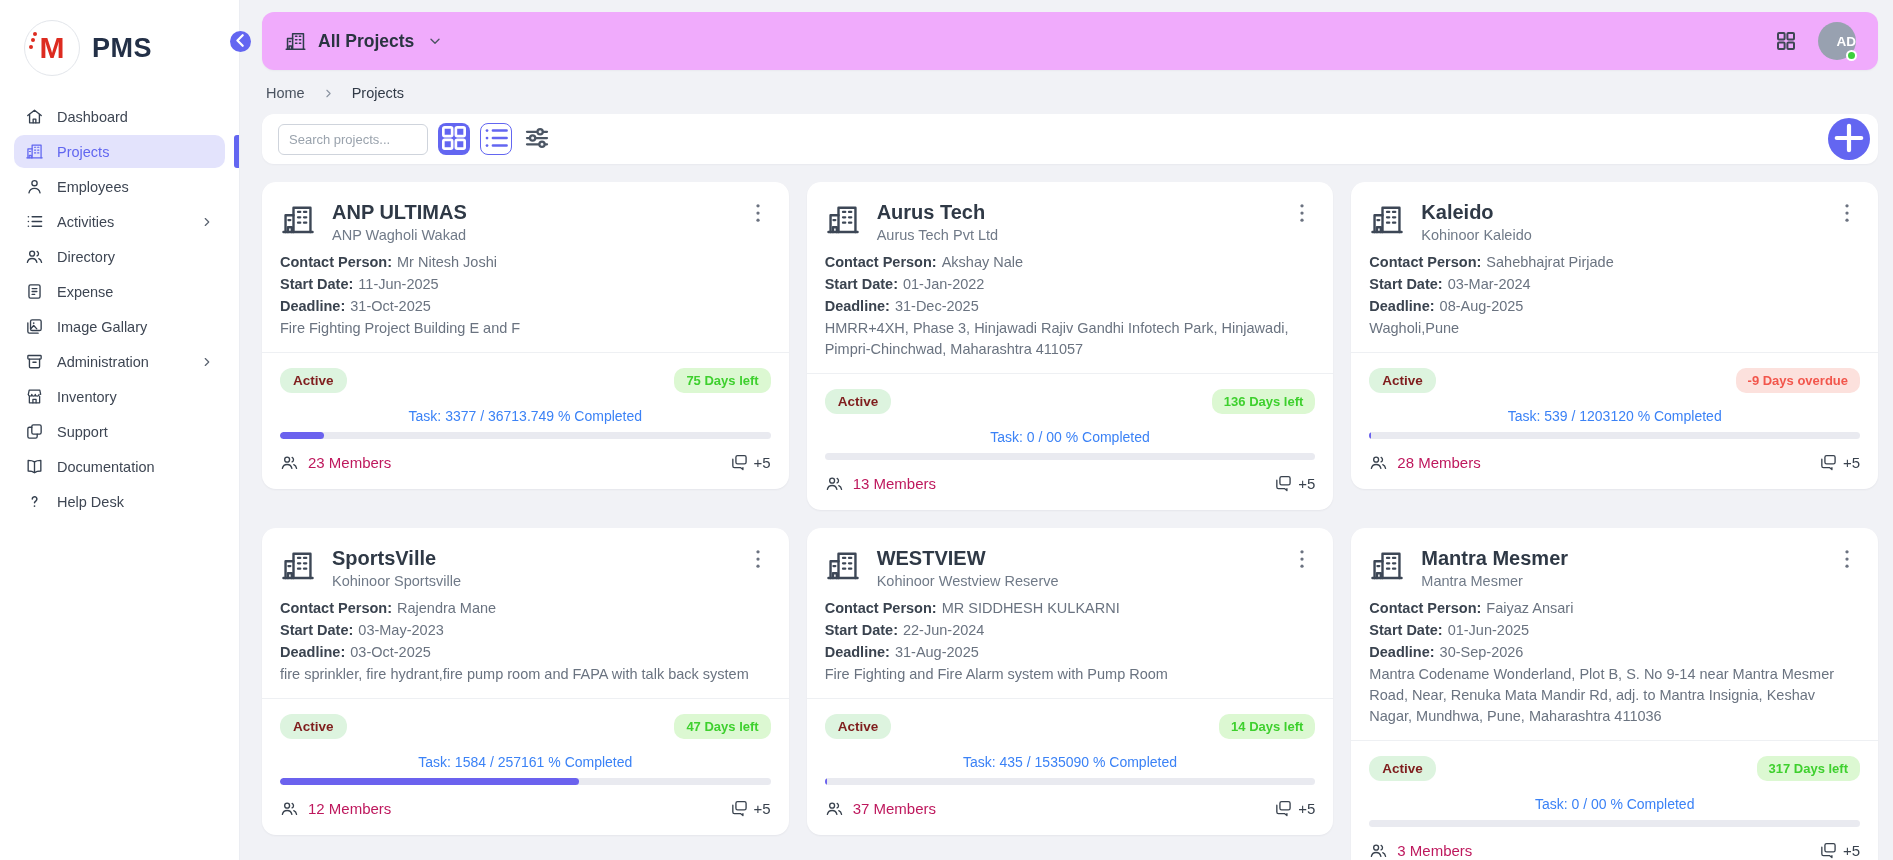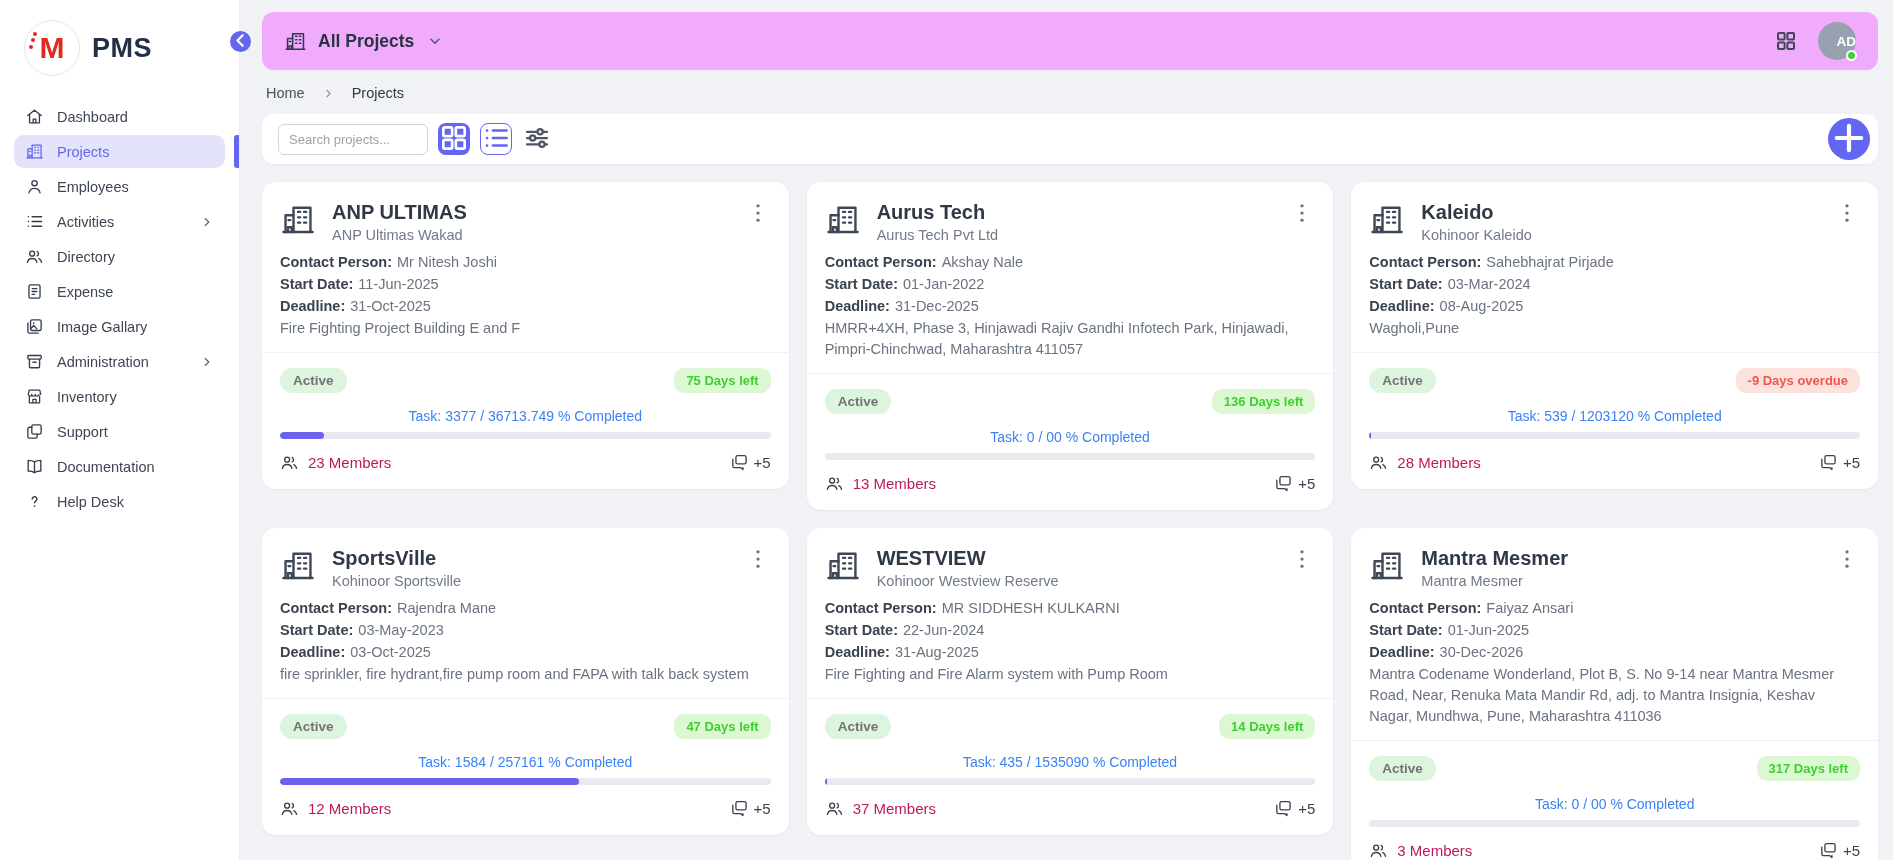--- a/index.html
+++ b/index.html
@@ -89,21 +89,21 @@
   .card-subtitle { font-size:14.5px; color:#707a88; margin-top:3px; }
   .kebab-btn { width:26px; height:26px; border:none; background:none; color:#6b7280; cursor:pointer; }
   .kebab-btn svg { width:19px; height:19px; }
   .card-info { margin-top:9px; font-size:14.5px; line-height:21px; color:#6a7380; }
   .info-line { margin-top:1px; }
   .info-label { font-weight:700; color:#3a434f; margin-right:5px; }
   .card-desc { margin-top:1px; color:#6a7380; }
   .card-divider { border-top:1px solid #eef0f3; }
   .card-bottom { padding:15px 18px 17px; }
   .badge-row { display:flex; align-items:center; justify-content:space-between; }
-  .status-badge { background:#ddf4df; color:#737373; font-size:13.5px; font-weight:600;
+  .status-badge { background:#ddf4df; color:#7f1d1d; font-size:13.5px; font-weight:600;
     padding:5px 13px; border-radius:12px; }
   .days-badge { background:#dcf8d2; color:#3ed02e; font-size:13px; font-weight:700;
     padding:5px 12px; border-radius:10px; }
   .days-badge.overdue { background:#fce1dd; color:#f2564c; }
   .task-row { display:flex; justify-content:center; margin-top:15px; font-size:14px; color:#3b82f6; }
   .progress-track { margin-top:8px; height:7px; border-radius:4px; background:#e9eaf0; overflow:hidden; }
   .progress-fill { height:100%; border-radius:4px; background:#6b62ee; width:0; }
   .foot-row { display:flex; align-items:center; justify-content:space-between; margin-top:13px; }
   .members { display:flex; align-items:center; gap:9px; font-size:15px; color:#be185d; }
   .members .m-icon { width:19px; height:19px; color:#39424e; }
@@ -361,21 +361,21 @@
         <span class="card-bicon"><svg viewBox="0 0 24 24" fill="none" stroke="currentColor" stroke-width="1.6" stroke-linecap="round" stroke-linejoin="round" style="width:100%;height:100%">
                 <path d="M9 20V3.8h11.3V20"></path>
                 <path d="M9 8.8H3.7V20"></path>
                 <path d="M2.3 20h19.4"></path>
                 <path d="M12 6.6h1.5M16 6.6h1.5M12 10.2h1.5M16 10.2h1.5M12 13.8h1.5M16 13.8h1.5" stroke-width="1.5"></path>
                 <path d="M5.6 12h1.3" stroke-width="1.5"></path>
                 <path d="M5.3 20v-3.2h2.6V20"></path>
               </svg></span>
         <div class="card-titles">
           <div class="card-title">ANP ULTIMAS</div>
-          <div class="card-subtitle">ANP Ultimas Wakad</div>
+          <div class="card-subtitle">ANP Wagholi Wakad</div>
         </div>
         <button class="kebab-btn">
           <span><svg viewBox="0 0 24 24" fill="none" stroke="currentColor" stroke-width="1.7" stroke-linecap="round" stroke-linejoin="round" style="width:100%;height:100%">
                   <circle cx="12" cy="5.4" r="1.5" fill="currentColor" stroke="none"></circle>
                   <circle cx="12" cy="12" r="1.5" fill="currentColor" stroke="none"></circle>
                   <circle cx="12" cy="18.6" r="1.5" fill="currentColor" stroke="none"></circle>
                 </svg></span>
         </button>
       </div>
       <div class="card-info">
@@ -694,21 +694,21 @@
           <span><svg viewBox="0 0 24 24" fill="none" stroke="currentColor" stroke-width="1.7" stroke-linecap="round" stroke-linejoin="round" style="width:100%;height:100%">
                   <circle cx="12" cy="5.4" r="1.5" fill="currentColor" stroke="none"></circle>
                   <circle cx="12" cy="12" r="1.5" fill="currentColor" stroke="none"></circle>
                   <circle cx="12" cy="18.6" r="1.5" fill="currentColor" stroke="none"></circle>
                 </svg></span>
         </button>
       </div>
       <div class="card-info">
         <div class="info-line"><span class="info-label">Contact Person:</span><span>Faiyaz Ansari</span></div>
         <div class="info-line"><span class="info-label">Start Date:</span><span>01-Jun-2025</span></div>
-        <div class="info-line"><span class="info-label">Deadline:</span><span>30-Dec-2026</span></div>
+        <div class="info-line"><span class="info-label">Deadline:</span><span>30-Sep-2026</span></div>
         <div class="card-desc">Mantra Codename Wonderland, Plot B, S. No 9-14 near Mantra Mesmer Road, Near, Renuka Mata Mandir Rd, adj. to Mantra Insignia, Keshav Nagar, Mundhwa, Pune, Maharashtra 411036</div>
       </div>
     </div>
     <div class="card-divider"></div>
     <div class="card-bottom">
       <div class="badge-row">
         <span class="status-badge">Active</span>
         <span class="days-badge">317 Days left</span>
       </div>
       <div class="task-row">

